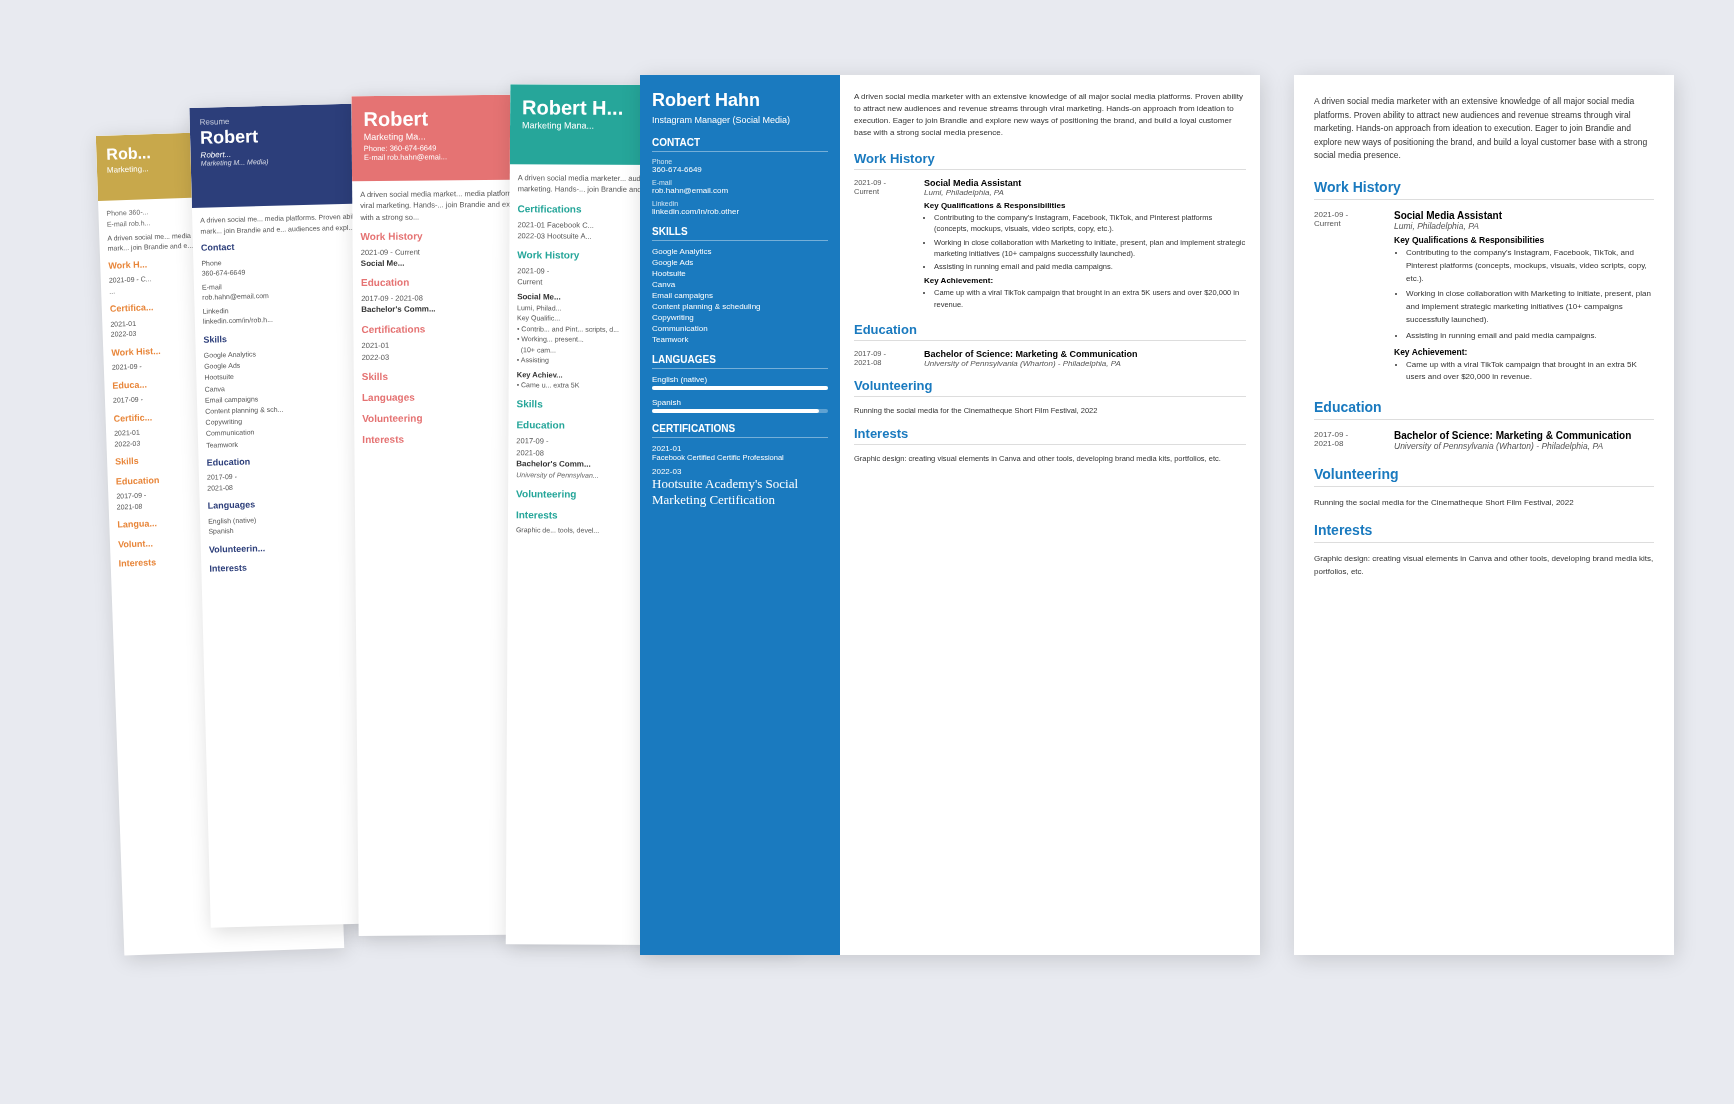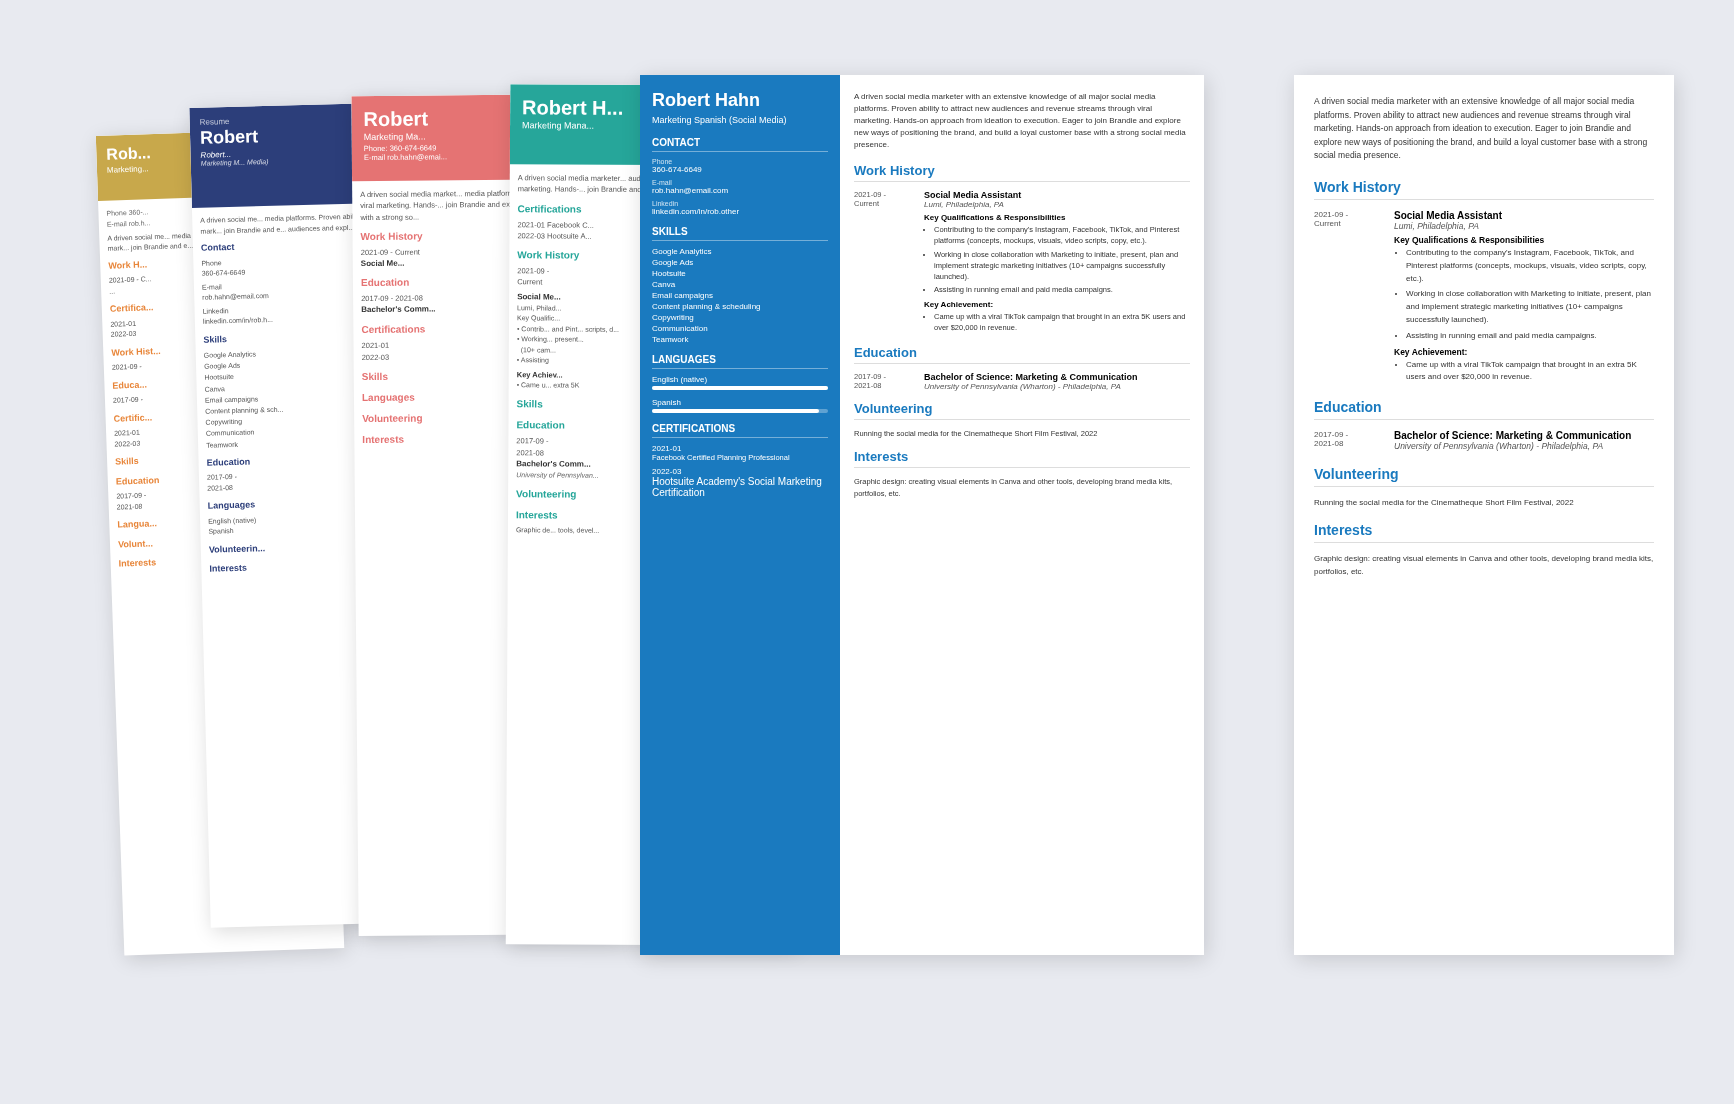--- a/index.html
+++ b/index.html
@@ -67,21 +67,21 @@
       width: 290px;
       height: 860px;
       left: 508px;
       top: 85px;
       transform: rotate(0.3deg);
       font-size: 8px;
     }
 
     
     .card-5 {
-      width: 564px;
+      width: 620px;
       height: 880px;
       left: 640px;
       top: 75px;
       display: flex;
       font-size: 9px;
     }
 
     
     .card-5 .sidebar {
       width: 200px;
@@ -298,21 +298,21 @@
       <div style="font-size:10px;font-weight:bold;color:#26a69a;margin:6px 0 3px;">Interests</div>
       <div style="font-size:7px;color:#555;">Graphic de... tools, devel...</div>
     </div>
   </div>
 
   <div class="resume-card card-5">
 
     <div class="sidebar">
       <div class="name-block">
         <h1>Robert Hahn</h1>
-        <div class="title">Marketing Spanish (Social Media)</div>
+        <div class="title">Instagram Manager (Social Media)</div>
       </div>
 
       <div class="section-title">Contact</div>
       <div class="contact-item">
         <div class="contact-label">Phone</div>
         <div>360-674-6649</div>
       </div>
       <div class="contact-item">
         <div class="contact-label">E-mail</div>
         <div>rob.hahn@email.com</div>
@@ -343,25 +343,25 @@
       <div class="lang-item">
         <div class="lang-name">Spanish</div>
         <div class="lang-bar">
           <div class="lang-fill" style="width:95%"></div>
         </div>
       </div>
 
       <div class="section-title">Certifications</div>
       <div class="contact-item">
         <div style="font-size:8px;">2021-01</div>
-        <div style="font-size:7.5px;">Facebook Certified Planning Professional</div>
+        <div style="font-size:7.5px;">Facebook Certified Certific Professional</div>
       </div>
       <div class="contact-item">
         <div style="font-size:8px;">2022-03</div>
-        <div style="font-size:10px;">Hootsuite Academy's Social Marketing Certification</div>
+        <div style="font-size:13px;font-family:Liberation Serif, serif;">Hootsuite Academy's Social Marketing Certification</div>
       </div>
     </div>
 
     <div class="main-content">
       <div class="summary">A driven social media marketer with an extensive knowledge of all major social media platforms. Proven ability to attract new audiences and revenue streams through viral marketing. Hands-on approach from ideation to execution. Eager to join Brandie and explore new ways of positioning the brand, and build a loyal customer base with a strong social media presence.</div>
 
       <div class="section-title">Work History</div>
       <div class="work-entry">
         <div class="work-date">2021-09 -<br>Current</div>
         <div class="work-detail">

